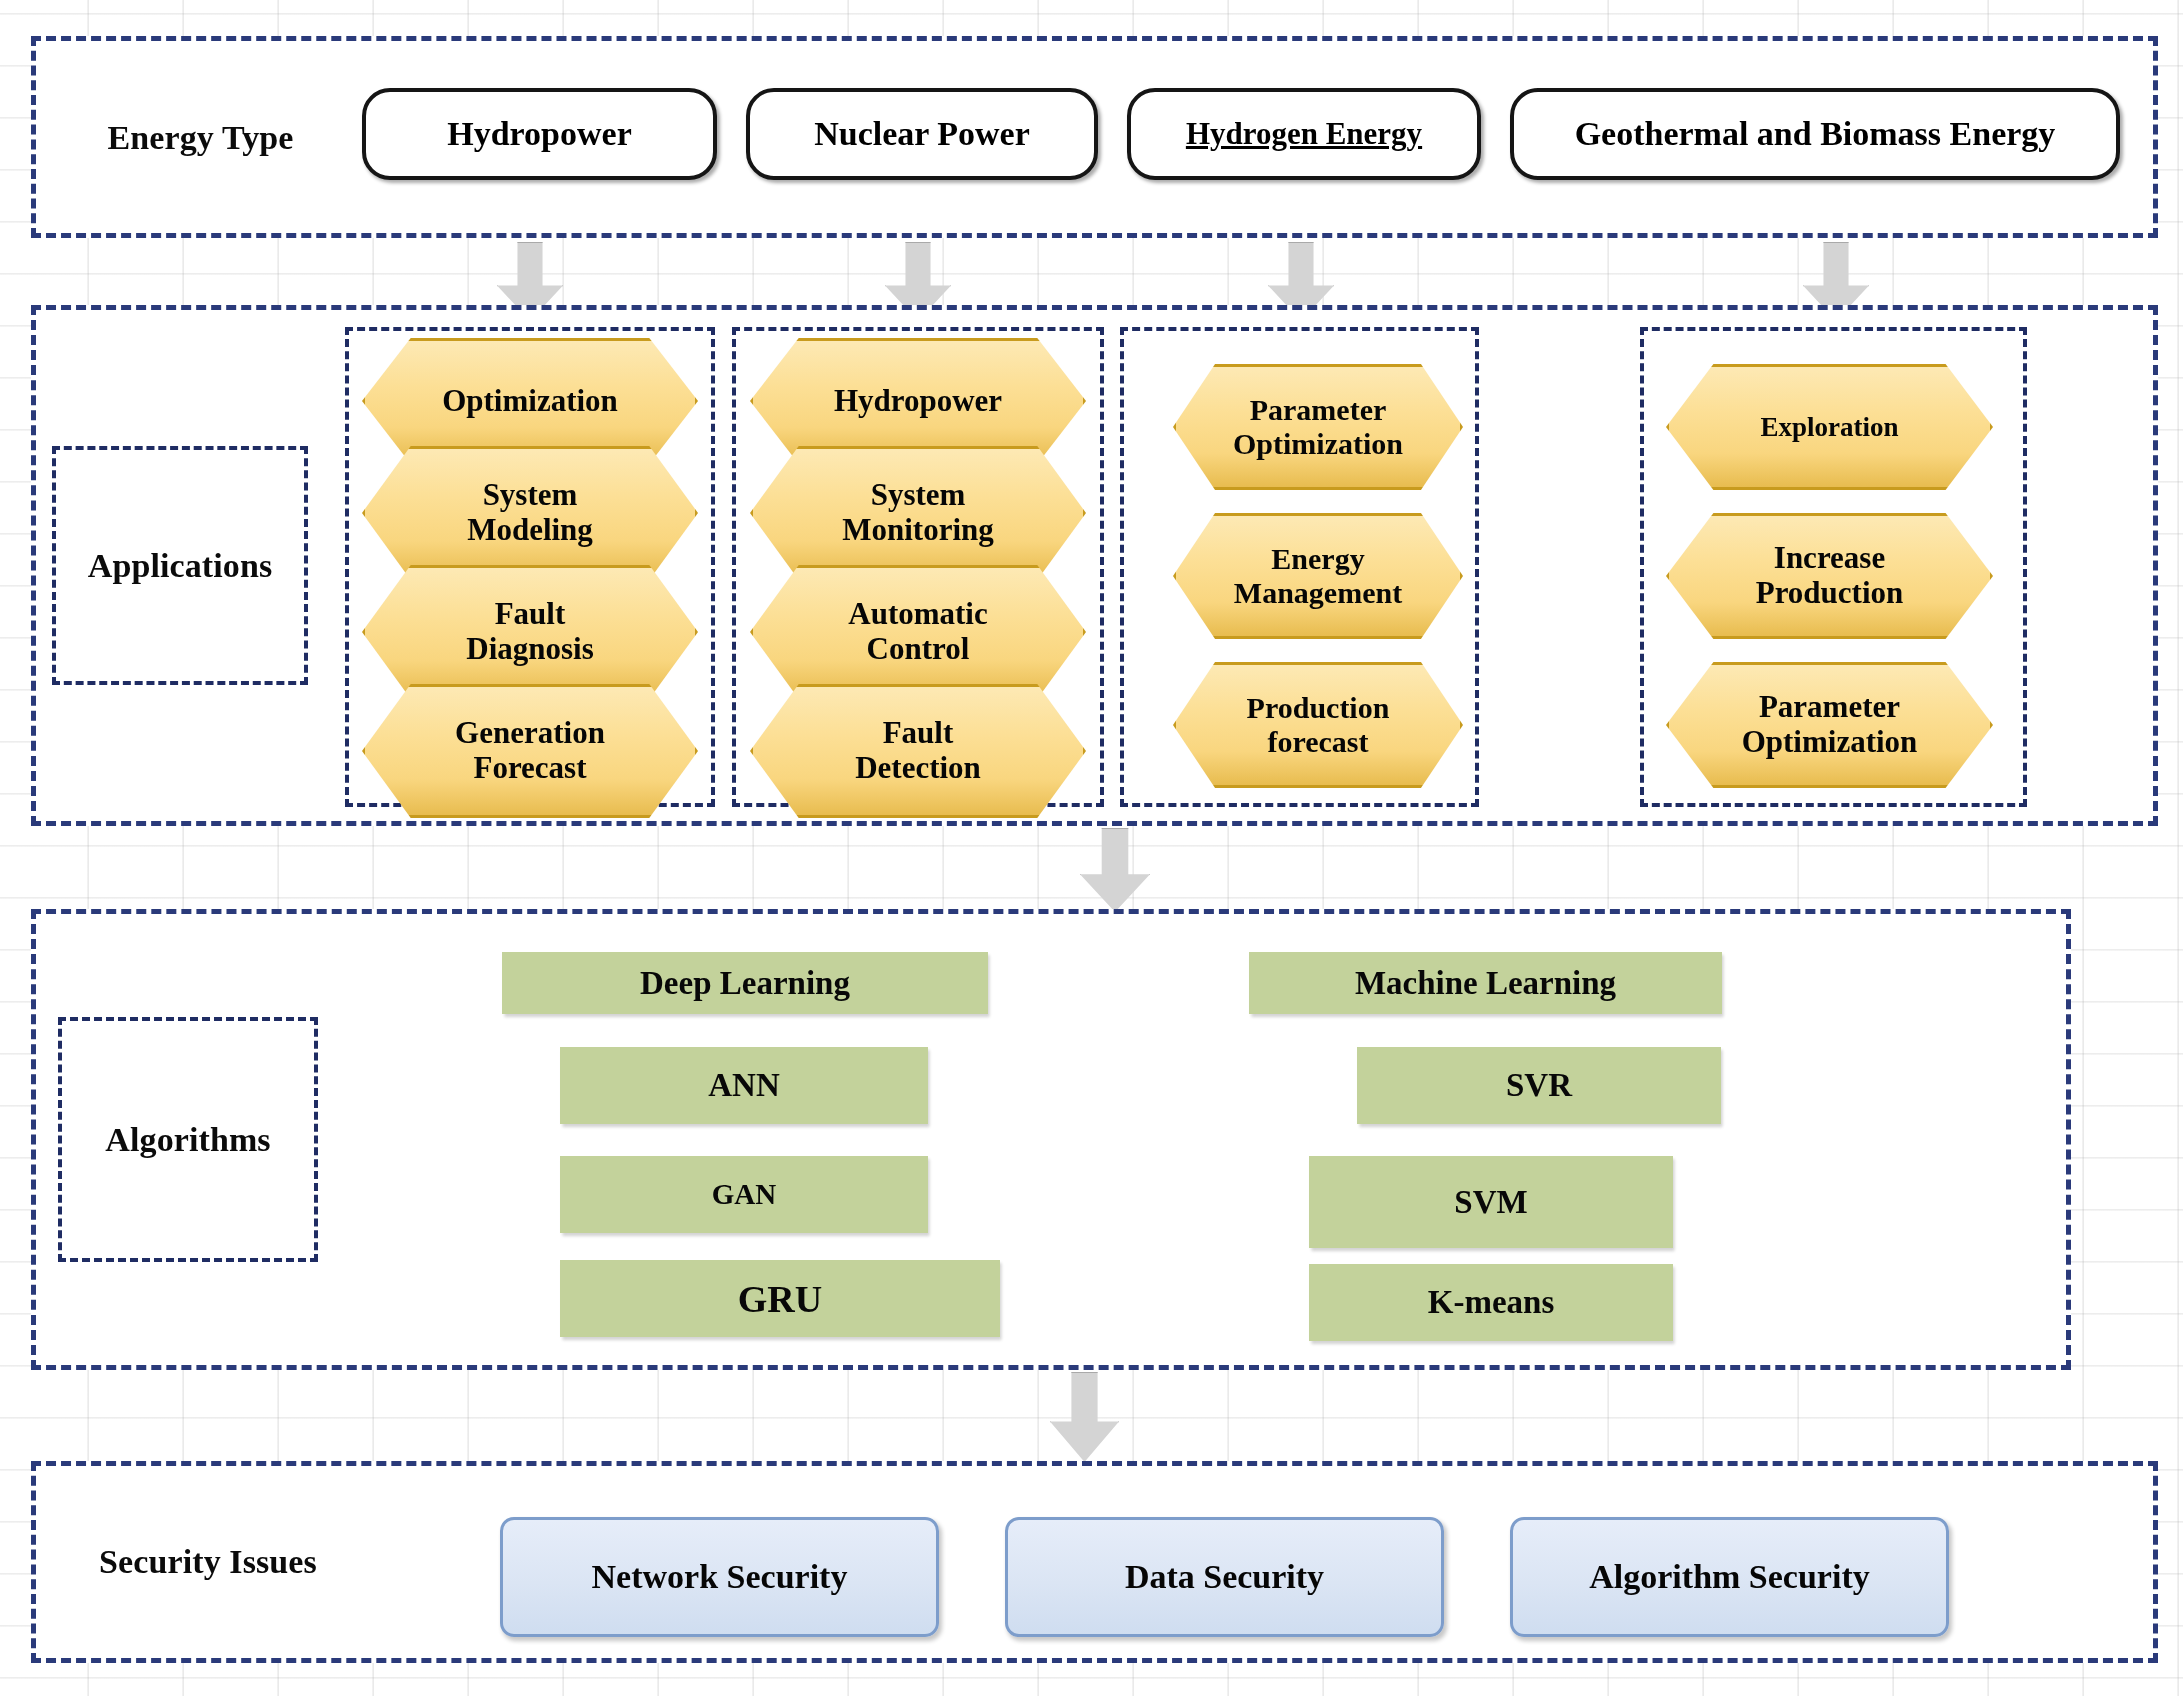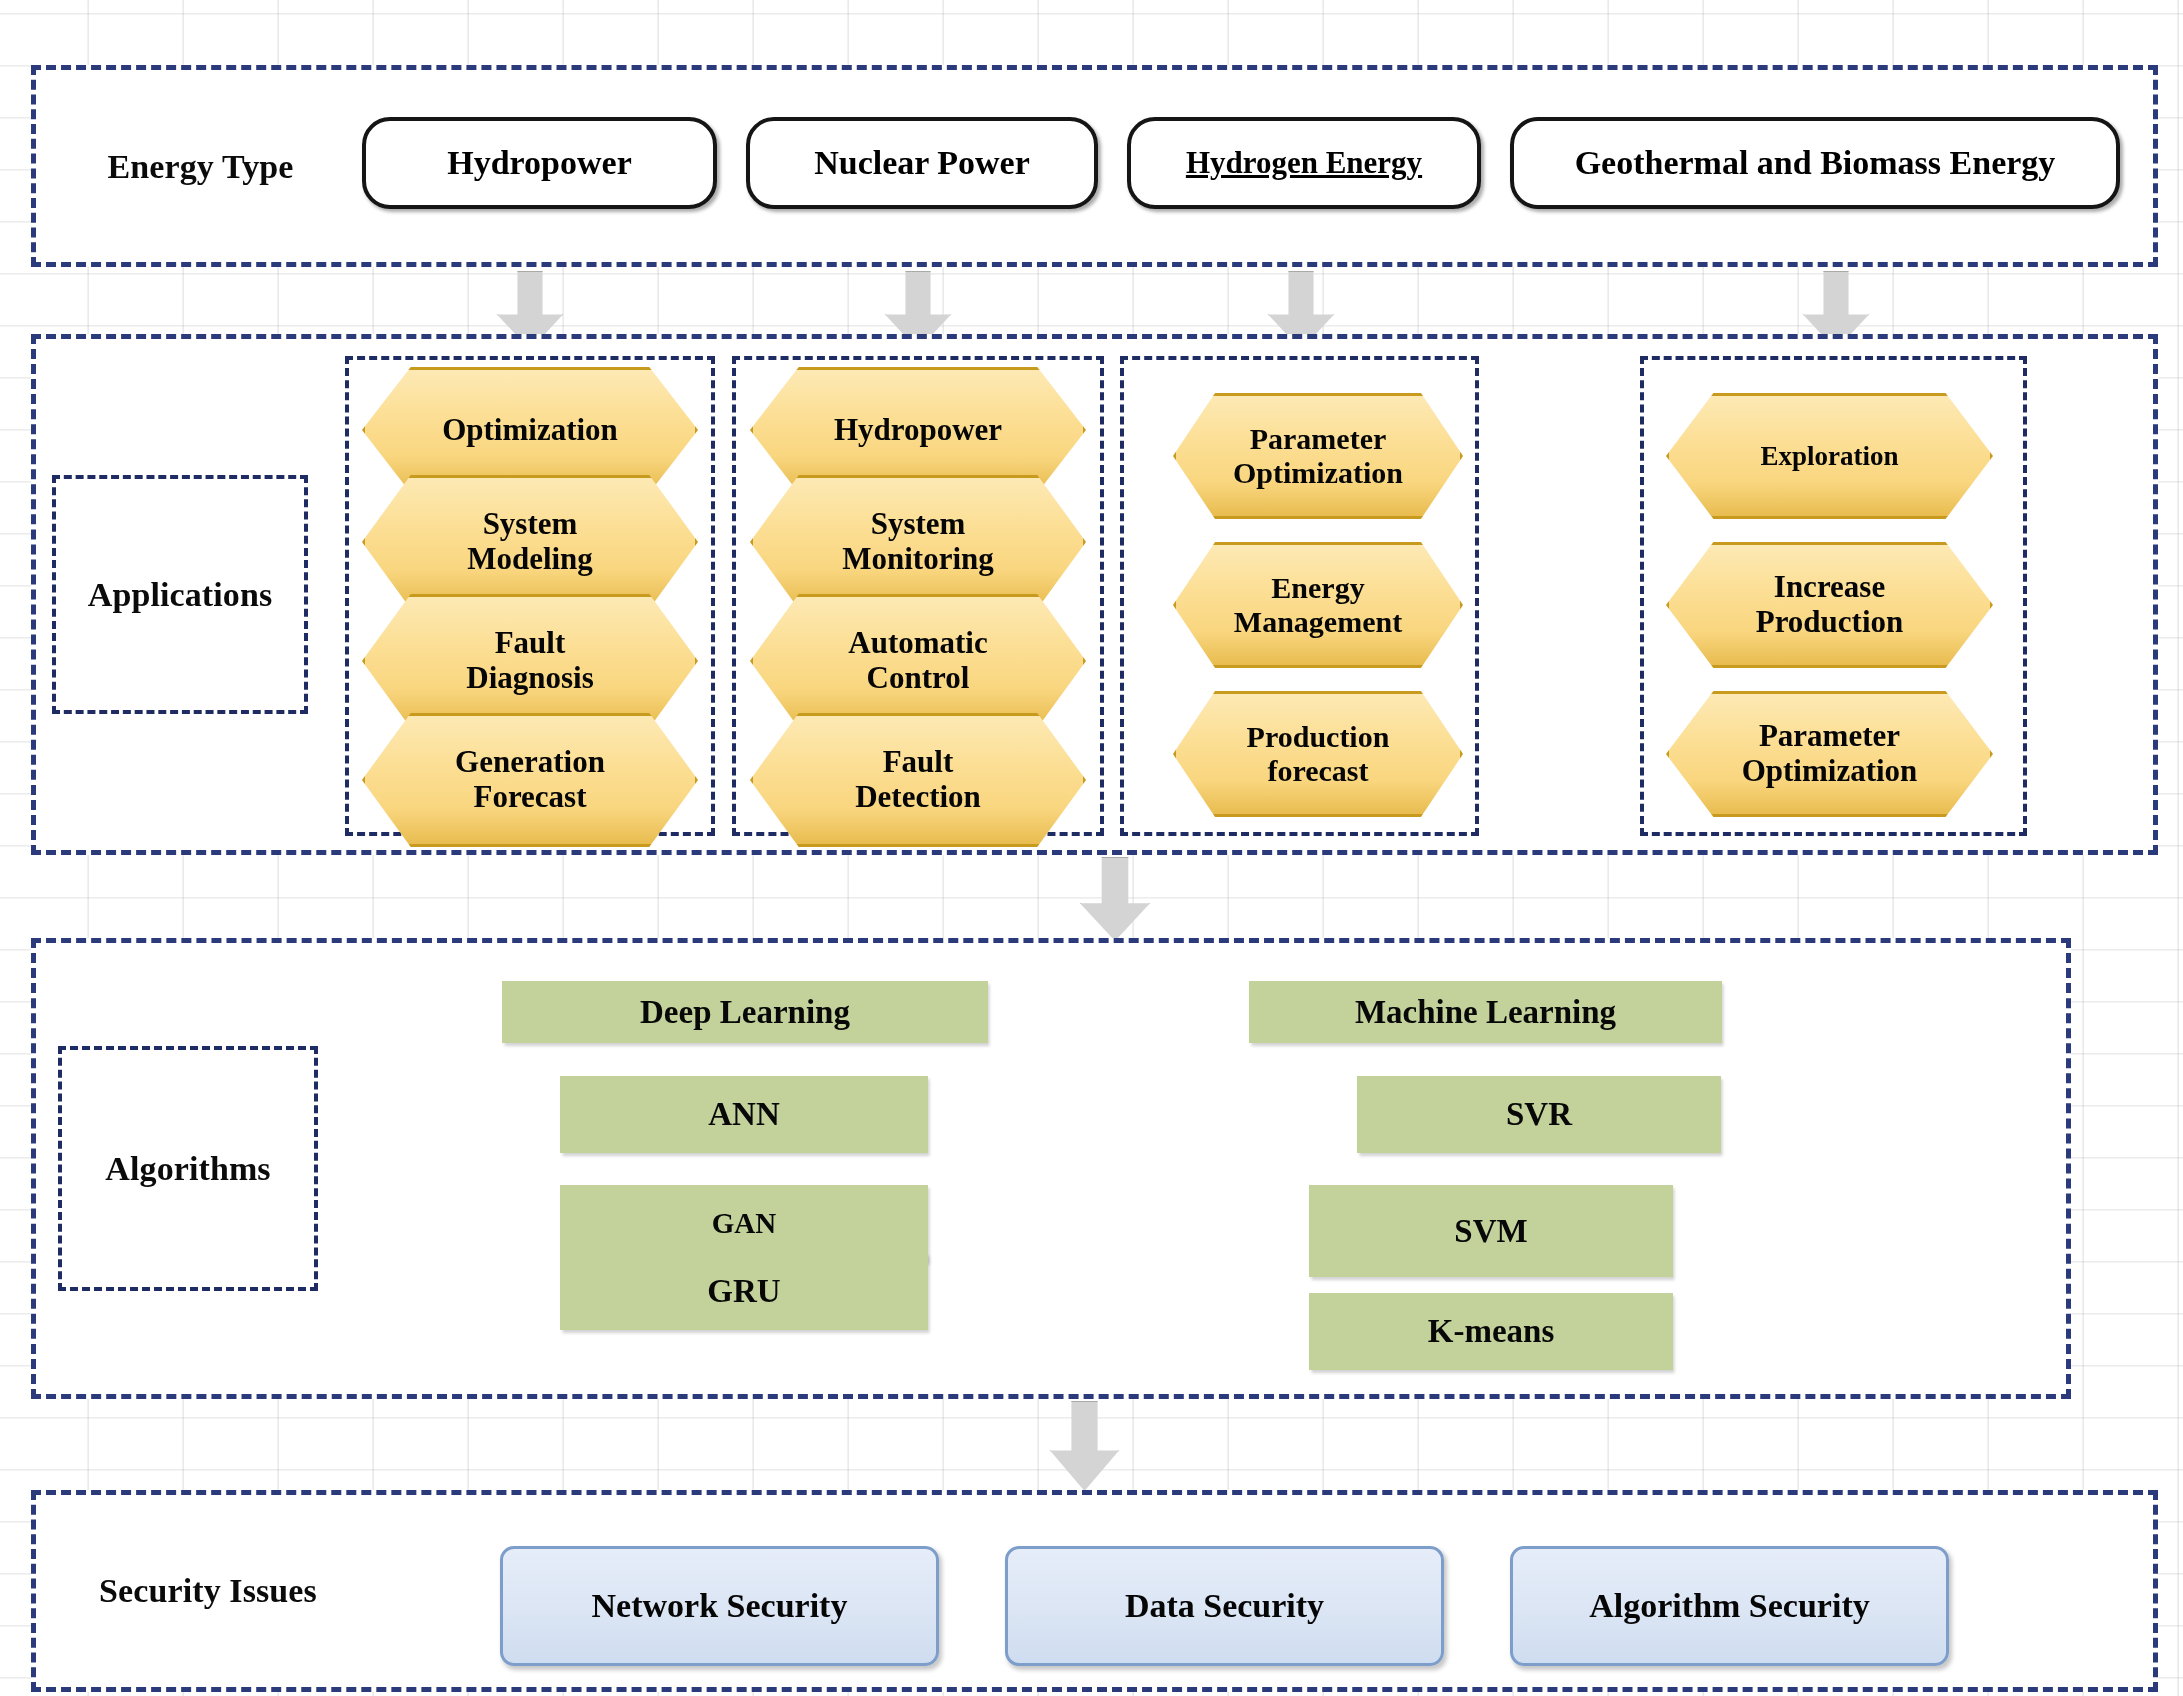--- a/index.html
+++ b/index.html
@@ -13,21 +13,21 @@
   #grid{
     position:absolute;inset:0;
     background-image:
       linear-gradient(to right, rgba(150,150,150,.33) 0.7px, transparent 0.7px),
       linear-gradient(to bottom, rgba(150,150,150,.28) 0.7px, transparent 0.7px);
     background-size:95px 52px;
     background-position:-7.4px 13.4px;
     pointer-events:none;
     z-index:0;
   }
-  #canvas{position:absolute;inset:0;z-index:2;margin-top:29px;}
+  #canvas{position:absolute;inset:0;z-index:2;}
 
   
   .band{
     position:absolute;
     border:5.2px dashed #2a3a7a;
     background:#ffffff;
     box-sizing:border-box;
   }
   .subbox{
     position:absolute;
@@ -212,21 +212,21 @@
 
   <div class="algo" style="left:502px;top:952px;width:486px;height:62px;font-size:33px;">
     <span>Deep Learning</span>
   </div>
   <div class="algo" style="left:560px;top:1047px;width:368px;height:77px;font-size:33px;">
     <span>ANN</span>
   </div>
   <div class="algo" style="left:560px;top:1156px;width:368px;height:77px;font-size:29px;">
     <span>GAN</span>
   </div>
-  <div class="algo" style="left:560px;top:1224px;width:368px;height:77px;font-size:33px;">
+  <div class="algo" style="left:560px;top:1260px;width:440px;height:77px;font-size:38px;">
     <span>GRU</span>
   </div>
 
   <div class="algo" style="left:1249px;top:952px;width:473px;height:62px;font-size:33px;">
     <span>Machine Learning</span>
   </div>
   <div class="algo" style="left:1357px;top:1047px;width:364px;height:77px;font-size:33px;">
     <span>SVR</span>
   </div>
   <div class="algo" style="left:1309px;top:1156px;width:364px;height:92px;font-size:33px;">

